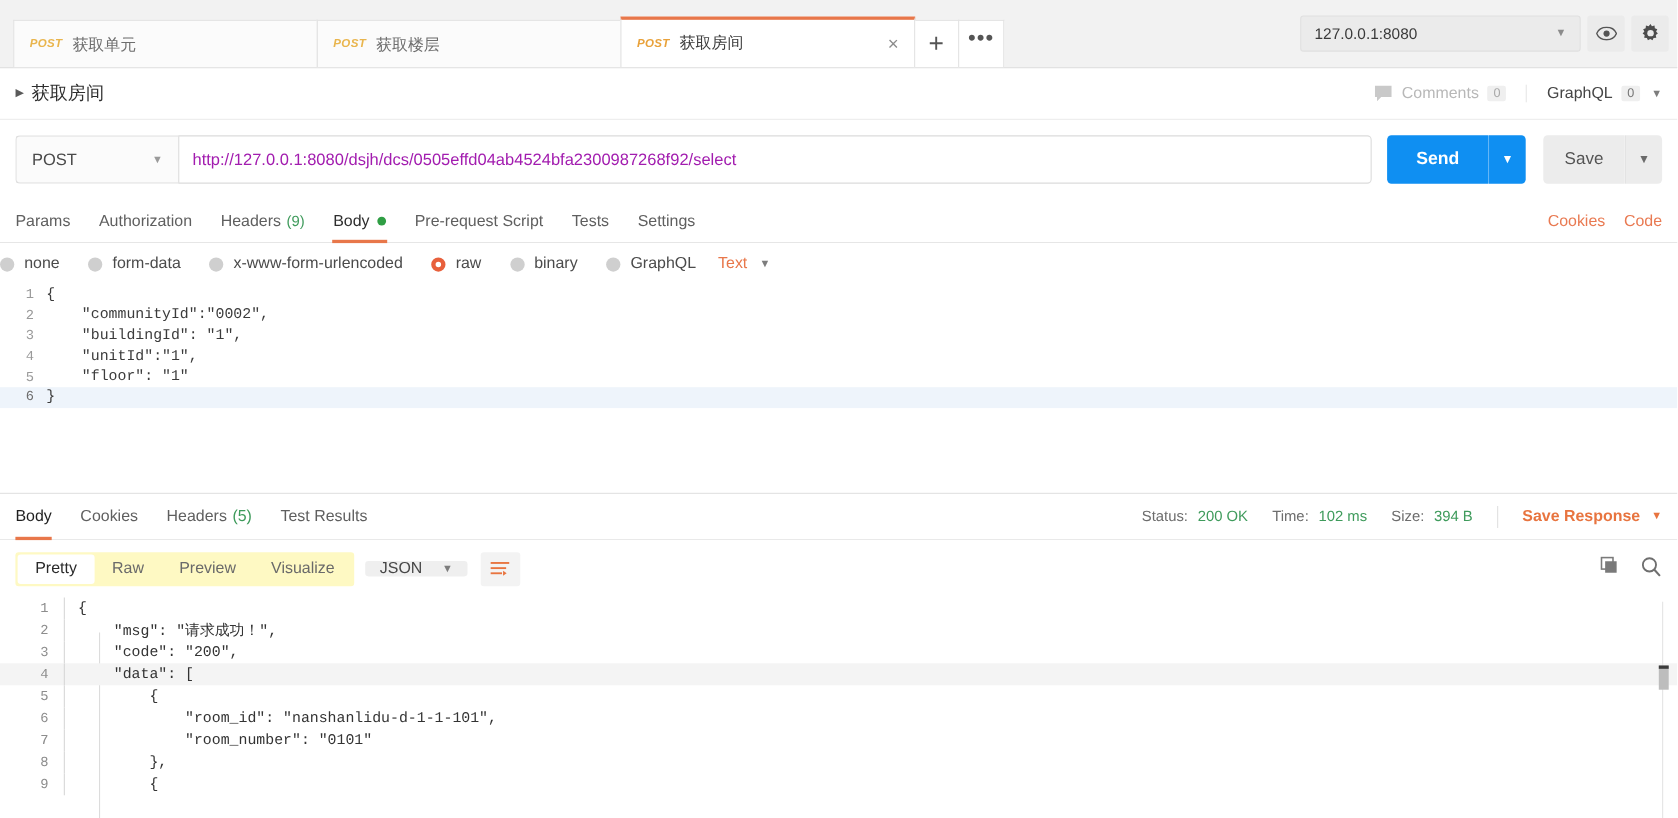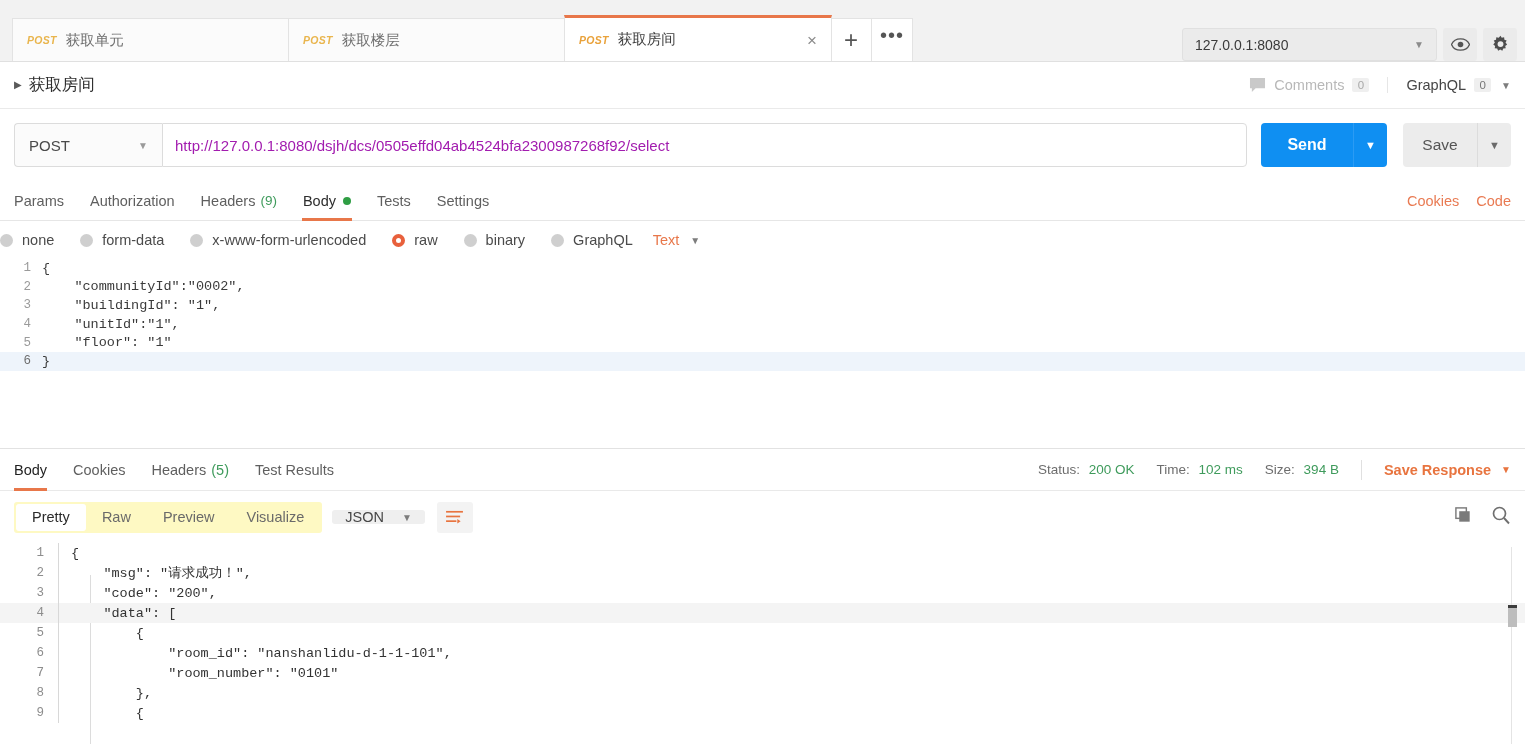--- a/index.html
+++ b/index.html
@@ -58,21 +58,21 @@
   .tbtn {
     width: 42px; height: 43px; background: #fff;
     border: 1px solid #e3e3e3; border-bottom: none;
     display: flex; align-items: center; justify-content: center;
     color: #6b6b6b; cursor: pointer; margin-left: -1px;
   }
   .tbtn.plus { font-size: 24px; font-weight: 300; color: #555; }
   .tbtn.dots { font-size: 20px; letter-spacing: 1px; color: #555; padding-bottom: 10px; }
 
   .tabstrip-right {
-    margin-left: auto; display: flex; align-items: flex-end;
+    margin-left: auto; display: flex; align-items: center;
     height: 62px; padding-right: 8px; gap: 6px;
   }
   .envsel {
     width: 255px; height: 33px; background: #ebebeb;
     border: 1px solid #e0e0e0; border-radius: 3px;
     display: flex; align-items: center; padding: 0 12px;
     font-size: 14px; color: #3a3a3a; cursor: pointer;
   }
   .envsel .caret { margin-left: auto; color: #8b8b8b; font-size: 10px; }
   .iconbtn {
@@ -385,20 +385,23 @@
     <div class="rtab">
       <span>Authorization</span>
     </div>
     <div class="rtab">
       <span>Headers</span>
       <span class="cnt">(9)</span>
     </div>
     <div class="rtab active">
       <span>Body</span>
       <span class="greendot"></span>
+    </div>
+    <div class="rtab">
+      <span>Pre-request Script</span>
     </div>
     <div class="rtab">
       <span>Tests</span>
     </div>
     <div class="rtab">
       <span>Settings</span>
     </div>
     <div class="reqtabs-right">
       <span class="linkorange">Cookies</span>
       <span class="linkorange">Code</span>

